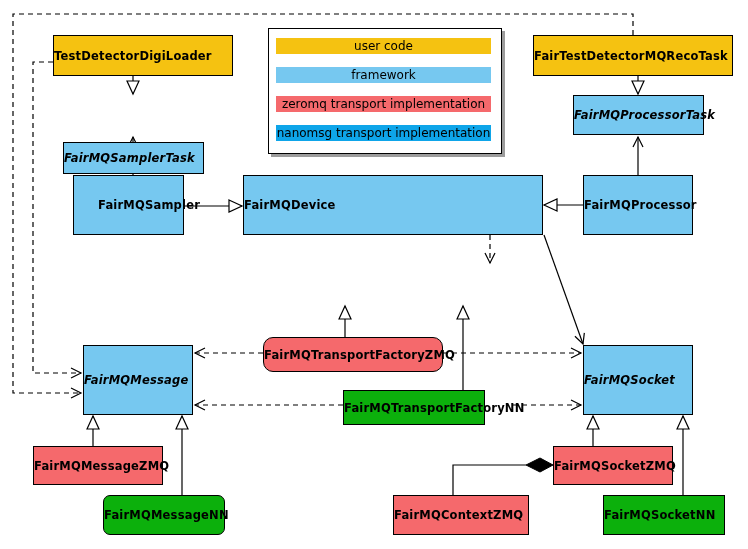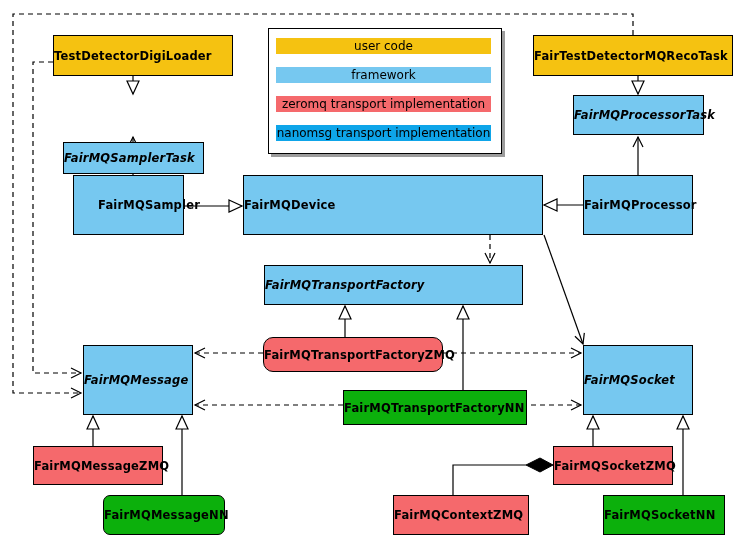--- a/index.html
+++ b/index.html
@@ -131,29 +131,26 @@
   </div>
 
   <div class="node" style="left: 243px; top: 175px; width: 300px; height: 60px; background: rgb(118, 200, 240);">
     <span>FairMQDevice</span>
   </div>
 
   <div class="node" style="left: 583px; top: 175px; width: 110px; height: 60px; background: rgb(118, 200, 240);">
     <span>FairMQProcessor</span>
   </div>
 
-  <div class="node abstract" style="left: 264px; top: 265px; width: 259px; height: 40px; background: rgb(118, 200, 240);">
-    <span>FairMQTransportFactory</span>
-  </div>
 
   <div class="node" style="left: 263px; top: 337px; width: 180px; height: 35px; background: rgb(245, 105, 108); border-radius: 10px;">
     <span>FairMQTransportFactoryZMQ</span>
   </div>
 
-  <div class="node" style="left: 343px; top: 390px; width: 184px; height: 35px; background: rgb(12, 176, 12);">
+  <div class="node" style="left: 343px; top: 390px; width: 142px; height: 35px; background: rgb(12, 176, 12);">
     <span>FairMQTransportFactoryNN</span>
   </div>
 
   <div class="node abstract" style="left: 83px; top: 345px; width: 110px; height: 70px; background: rgb(118, 200, 240);">
     <span>FairMQMessage</span>
   </div>
 
   <div class="node abstract" style="left: 583px; top: 345px; width: 110px; height: 70px; background: rgb(118, 200, 240);">
     <span>FairMQSocket</span>
   </div>

